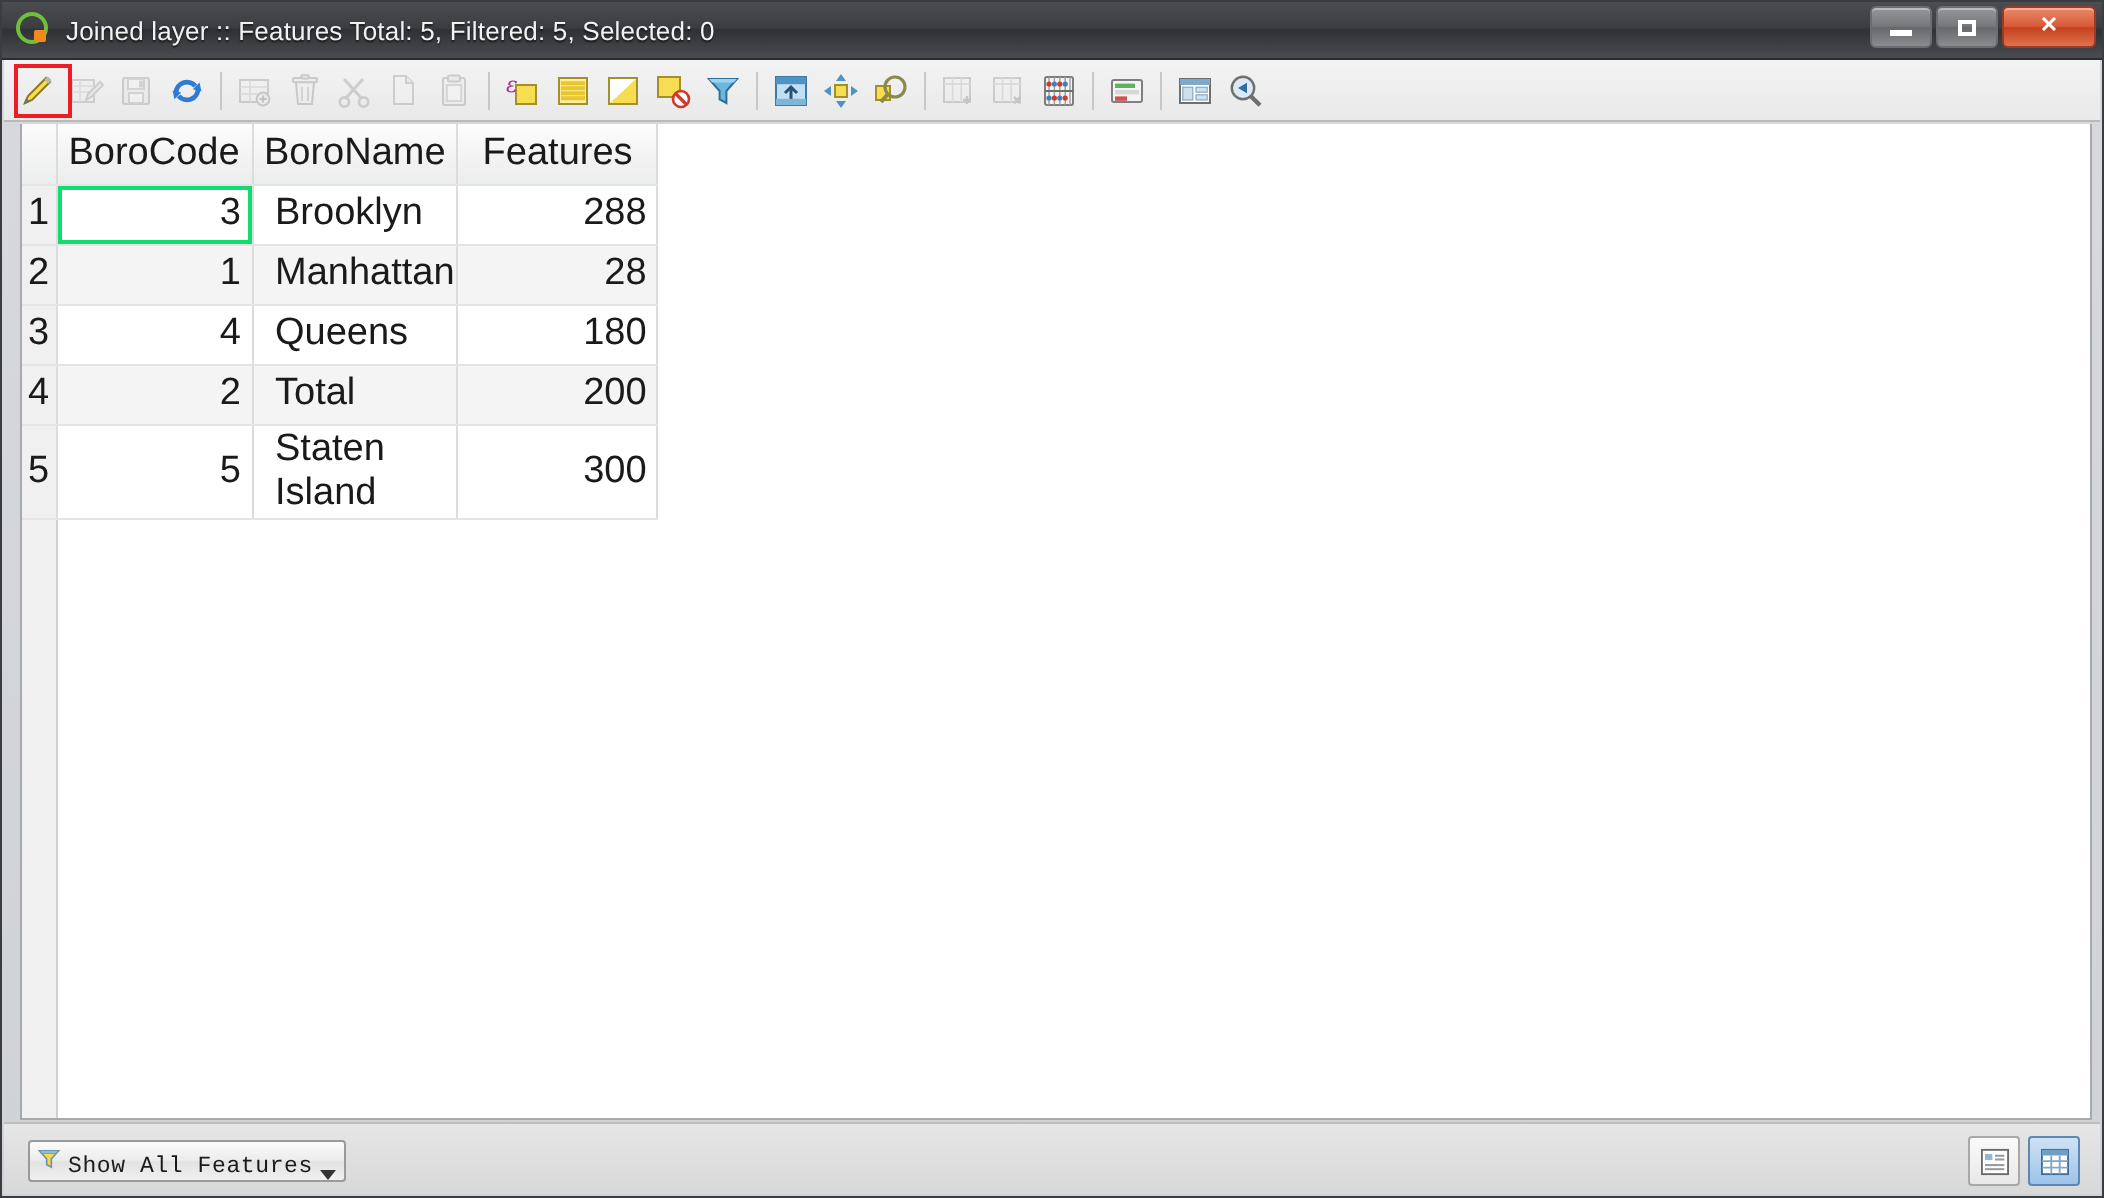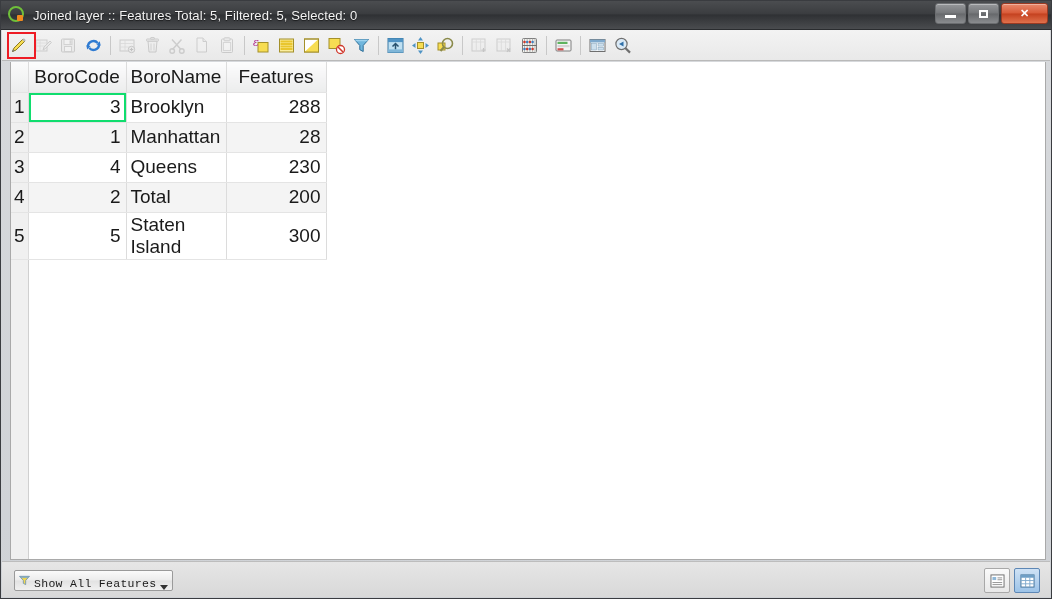--- a/index.html
+++ b/index.html
@@ -89,21 +89,21 @@
   th.colhead{
     background:linear-gradient(to bottom,#fdfdfd 0%,#f3f3f4 55%,#eceded 100%);
     border-bottom:1px solid #c4c4c4;border-right:1px solid #d2d2d2;
     font-weight:normal;text-align:center;font-size:13px;color:#141414;
   }
   td.rowhead{
     width:17px;text-align:center;font-size:12px;color:#333;
     background:#f0f0f0;border-right:1px solid #d0d0d0;border-bottom:1px solid #e0e0e0;
   }
   td.num{text-align:right;padding-right:5px;}
-  td.txt{text-align:left;padding-left:4px;}
+  td.txt{text-align:left;padding-left:11px;}
   tr.alt td.cell{background:#f4f4f4;}
   tr.norm td.cell{background:#ffffff;}
   td.cell.selected{
     background:#ffffff;
     box-shadow:inset 0 0 0 2px #10dd6e;
   }
   .filler{
     position:absolute;left:0;top:0;width:17px;height:497px;background:#f0f0f0;
     border-right:1px solid #d0d0d0;z-index:0;
   }
@@ -395,21 +395,21 @@
         <tr class="alt">
           <td class="rowhead">2</td>
           <td class="cell num">1</td>
           <td class="cell txt">Manhattan</td>
           <td class="cell num">28</td>
         </tr>
         <tr class="norm">
           <td class="rowhead">3</td>
           <td class="cell num">4</td>
           <td class="cell txt">Queens</td>
-          <td class="cell num">230</td>
+          <td class="cell num">180</td>
         </tr>
         <tr class="alt">
           <td class="rowhead">4</td>
           <td class="cell num">2</td>
           <td class="cell txt">Total</td>
           <td class="cell num">200</td>
         </tr>
         <tr class="norm">
           <td class="rowhead">5</td>
           <td class="cell num">5</td>

